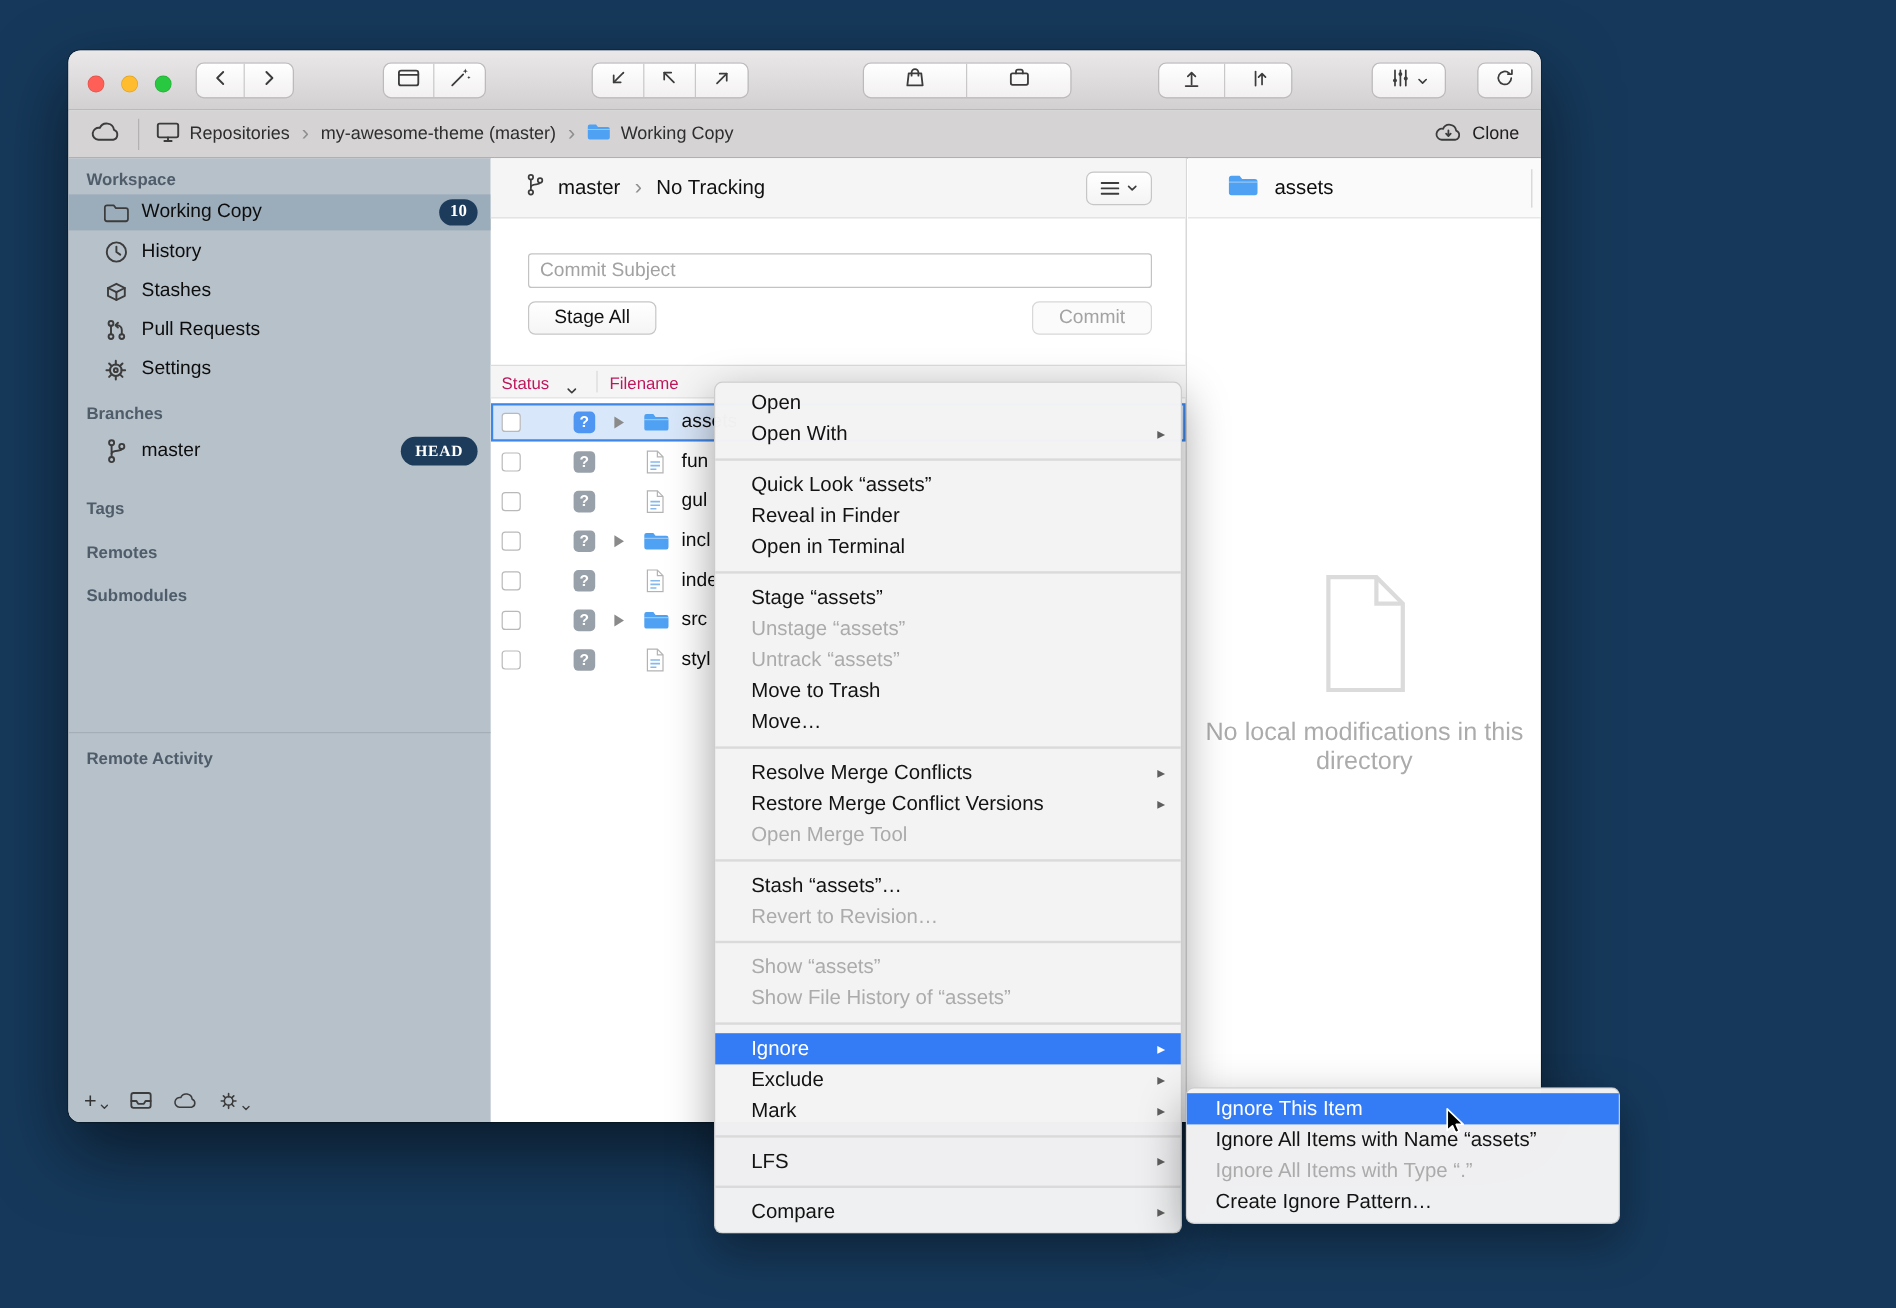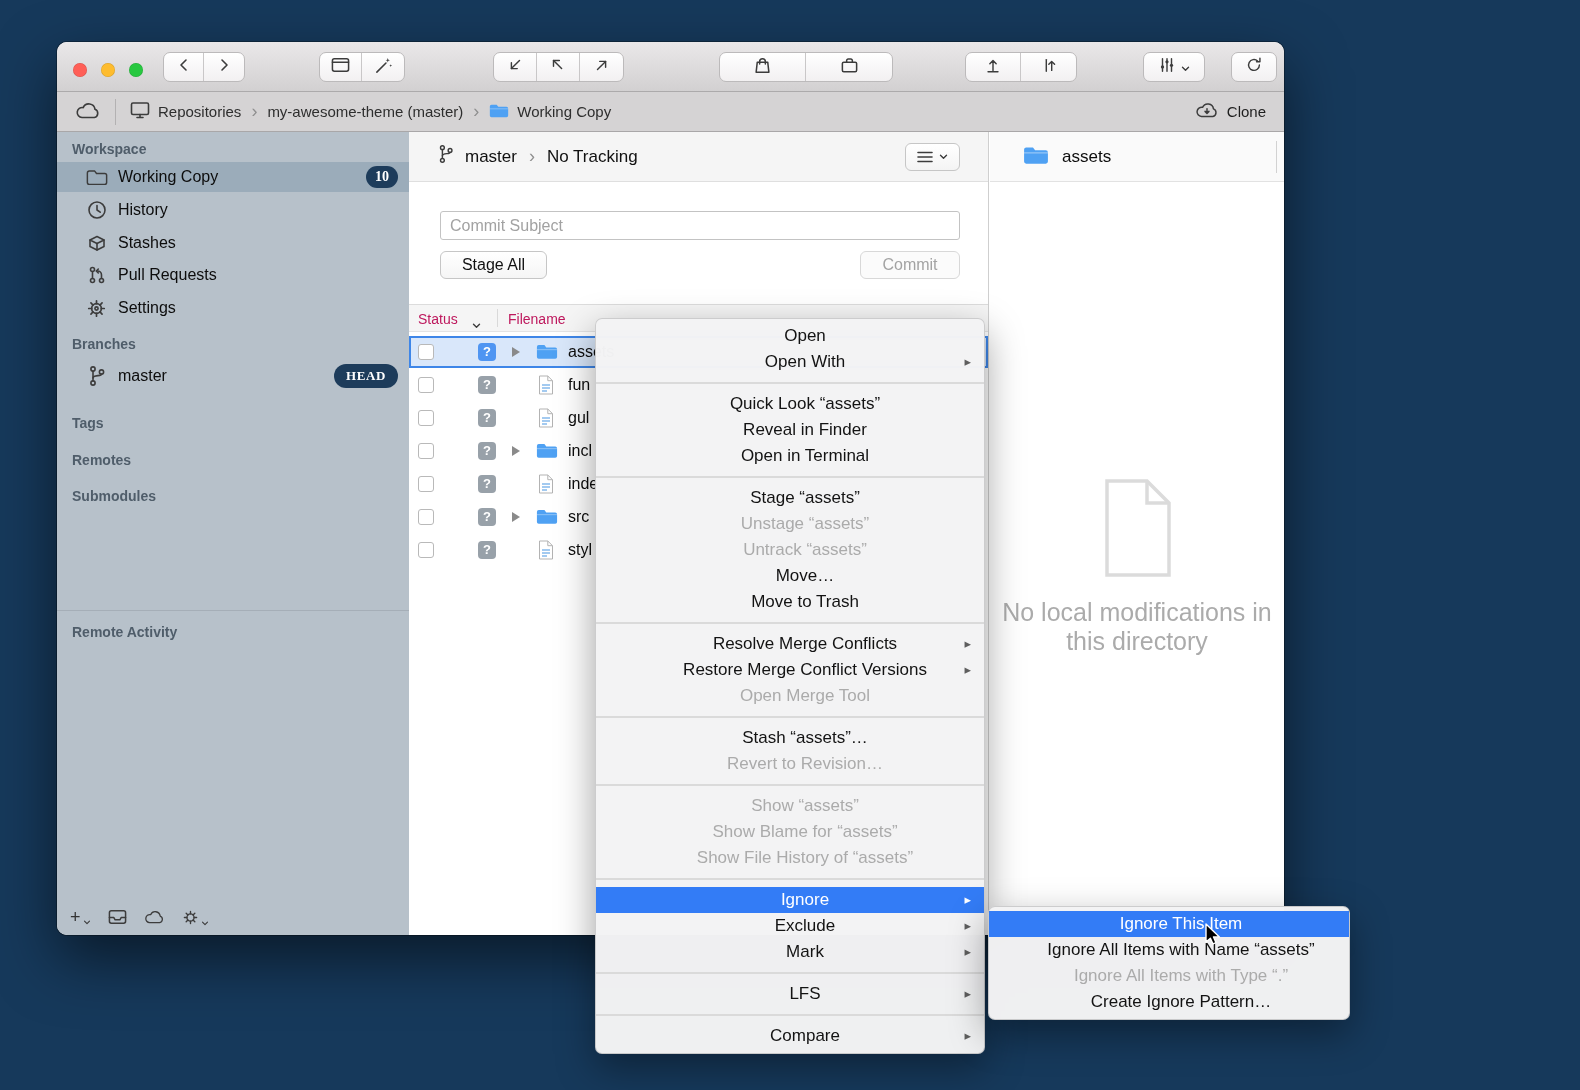--- a/index.html
+++ b/index.html
@@ -98,30 +98,30 @@
   .frow .fic { position:absolute; left:127px; top:7px; }
   .frow .fic.file { left:129px; top:6px; }
   .frow .name { position:absolute; left:159px; top:7px; font-size:16px; color:#0D0D0D; white-space:nowrap; }
 
   
   .rp-header { position:absolute; top:0; left:0; right:0; height:50px; background:#FAFAFA; border-bottom:1px solid #E2E2E2;
                display:flex; align-items:center; padding-left:33px; gap:13px; }
   .rp-title { font-size:17px; font-weight:500; color:#0D0D0D; }
   .rp-tick { position:absolute; right:7px; top:9px; width:1px; height:32px; background:#D2D2D2; }
   .rp-empty { position:absolute; left:0; right:0; top:346px; text-align:center; }
-  .rp-empty .msg { margin-top:16px; font-size:25px; color:#ABABAB; }
+  .rp-empty .msg { margin-top:16px; font-size:21px; color:#ABABAB; }
 
   
   .cmenu { position:absolute; left:595px; top:318px; width:390px; padding:4px 0;
            background:rgba(243,243,244,.985); border:1px solid rgba(0,0,0,.16); border-radius:7px;
            box-shadow:0 14px 38px rgba(0,0,0,.38); z-index:20; font-size:17px; }
   .smenu { position:absolute; left:988px; top:906px; width:362px; padding:4px 0;
            background:rgba(243,243,244,.985); border:1px solid rgba(0,0,0,.16); border-radius:7px;
            box-shadow:0 14px 38px rgba(0,0,0,.38); z-index:21; font-size:17px; }
-  .cm-item { height:26px; line-height:26px; padding-left:30px; position:relative; color:#131313; white-space:nowrap;text-align:center; }
+  .cm-item { height:26px; line-height:26px; padding-left:30px; position:relative; color:#131313; white-space:nowrap; }
   .smenu .cm-item { padding-left:24px; }
   .cm-item.disabled { color:#ABABAB; }
   .cm-item.hl { background:#337CF6; color:#fff; }
   .cm-arrow { position:absolute; right:13px; top:0; font-size:13px; color:#5E5E5E; }
   .cm-item.hl .cm-arrow { color:#fff; }
   .cm-sep { height:2px; background:#DADADA; margin:7px 0; }
 
   .cursor { position:absolute; left:1200px; top:921px; z-index:30; }
 </style>
 </head>
@@ -524,32 +524,31 @@
     <div class="cm-item"><span>Open</span></div>
     <div class="cm-item"><span>Open With</span><span class="cm-arrow">▸</span></div>
     <div class="cm-sep"></div>
     <div class="cm-item"><span>Quick Look “assets”</span></div>
     <div class="cm-item"><span>Reveal in Finder</span></div>
     <div class="cm-item"><span>Open in Terminal</span></div>
     <div class="cm-sep"></div>
     <div class="cm-item"><span>Stage “assets”</span></div>
     <div class="cm-item disabled"><span>Unstage “assets”</span></div>
     <div class="cm-item disabled"><span>Untrack “assets”</span></div>
+    <div class="cm-item"><span>Move to Trash</span></div>
     <div class="cm-item"><span>Move…</span></div>
-    <div class="cm-item"><span>Move to Trash</span></div>
     <div class="cm-sep"></div>
     <div class="cm-item"><span>Resolve Merge Conflicts</span><span class="cm-arrow">▸</span></div>
     <div class="cm-item"><span>Restore Merge Conflict Versions</span><span class="cm-arrow">▸</span></div>
     <div class="cm-item disabled"><span>Open Merge Tool</span></div>
     <div class="cm-sep"></div>
     <div class="cm-item"><span>Stash “assets”…</span></div>
     <div class="cm-item disabled"><span>Revert to Revision…</span></div>
     <div class="cm-sep"></div>
     <div class="cm-item disabled"><span>Show “assets”</span></div>
-    <div class="cm-item disabled"><span>Show Blame for “assets”</span></div>
     <div class="cm-item disabled"><span>Show File History of “assets”</span></div>
     <div class="cm-sep"></div>
     <div class="cm-item hl"><span>Ignore</span><span class="cm-arrow">▸</span></div>
     <div class="cm-item"><span>Exclude</span><span class="cm-arrow">▸</span></div>
     <div class="cm-item"><span>Mark</span><span class="cm-arrow">▸</span></div>
     <div class="cm-sep"></div>
     <div class="cm-item"><span>LFS</span><span class="cm-arrow">▸</span></div>
     <div class="cm-sep"></div>
     <div class="cm-item"><span>Compare</span><span class="cm-arrow">▸</span></div>
   </div>

